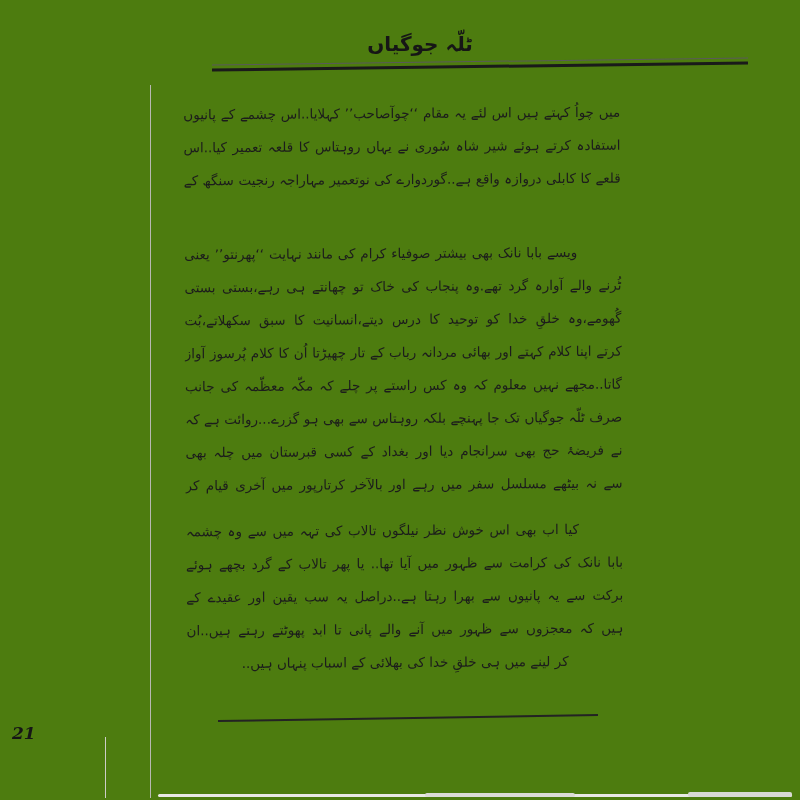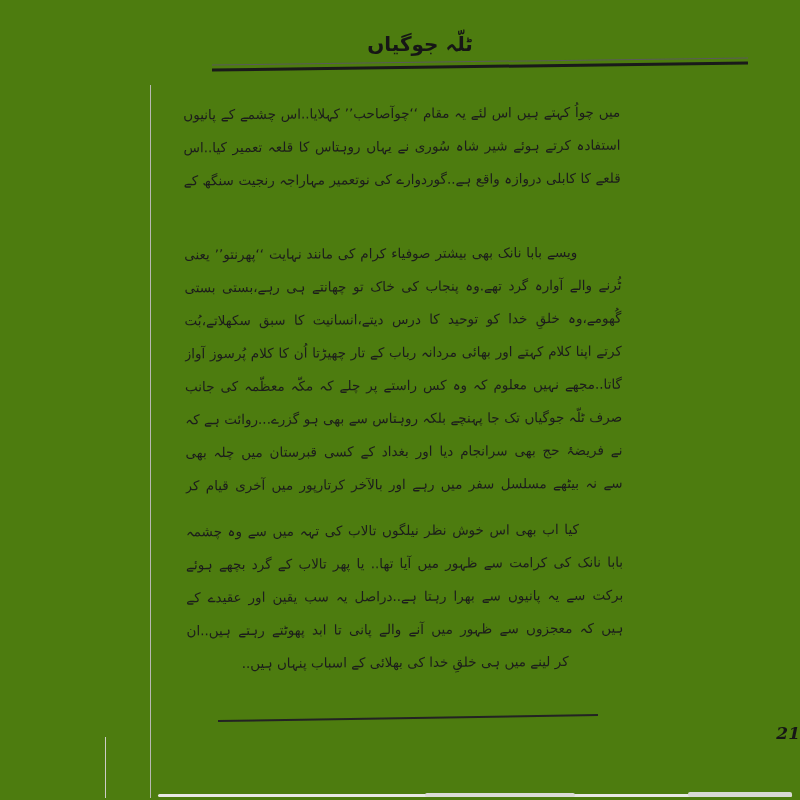--- a/index.html
+++ b/index.html
@@ -79,21 +79,21 @@
   .footer-rule {
     position: absolute;
     left: 218px; top: 717px;
     width: 380px; height: 2px;
     background: #232323;
     transform: rotate(-0.9deg);
   }
   .page-number {
     position: absolute;
     top: 723px; left: 0; right: 0;
-    text-align: right;
+    text-align: left;
     text-indent: 12px;
     font-family: "DejaVu Serif", serif;
     font-style: italic;
     font-weight: bold;
     font-size: 17px;
     color: #161616;
   }
 </style>
 </head>
 <body>

